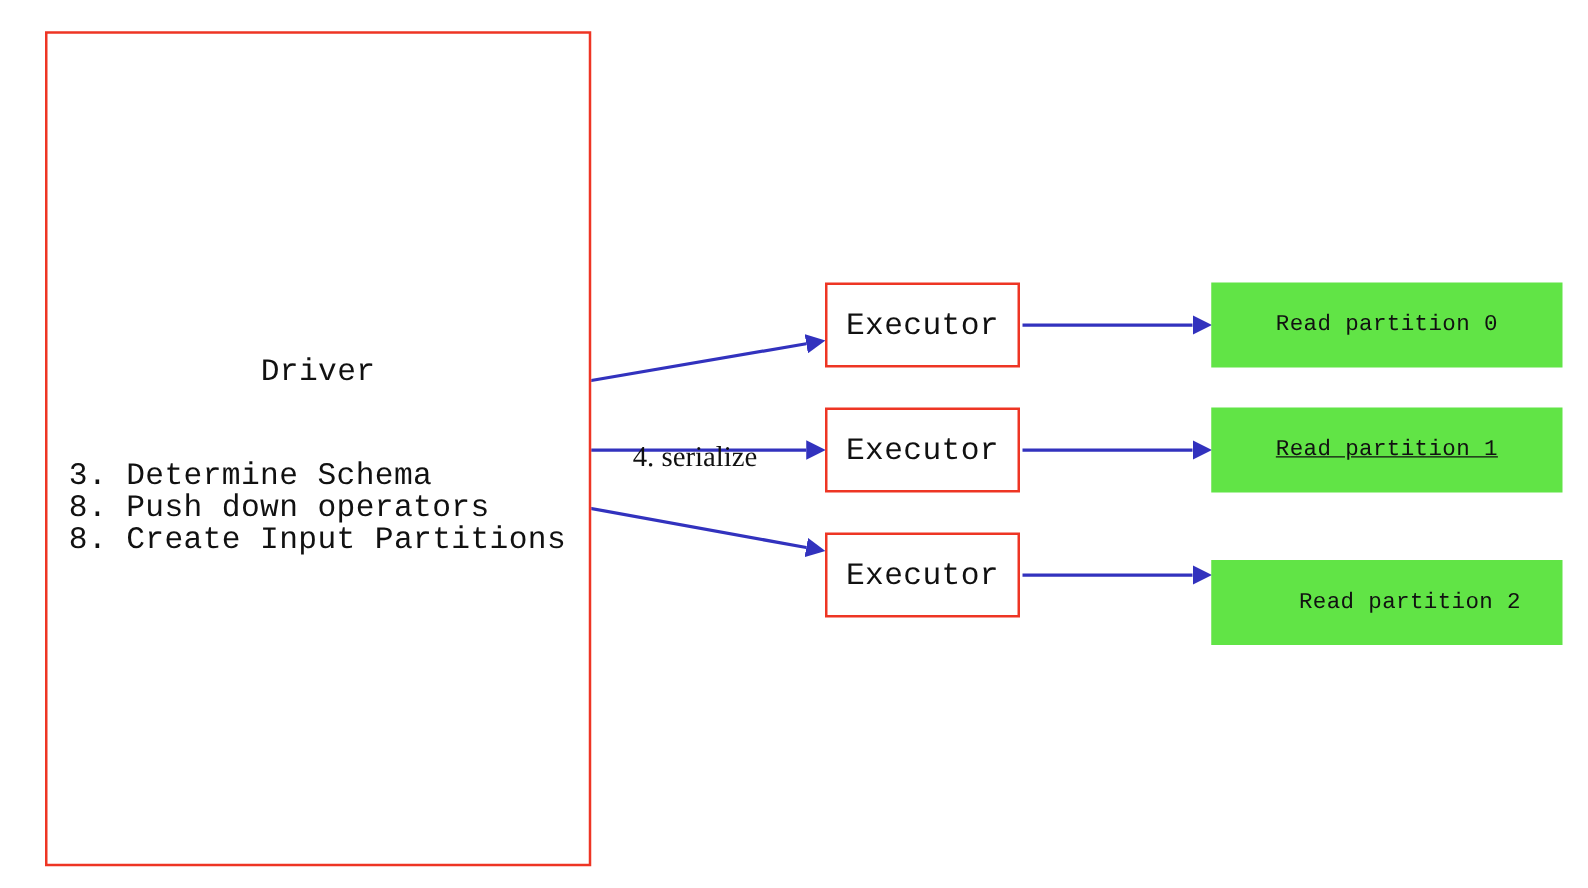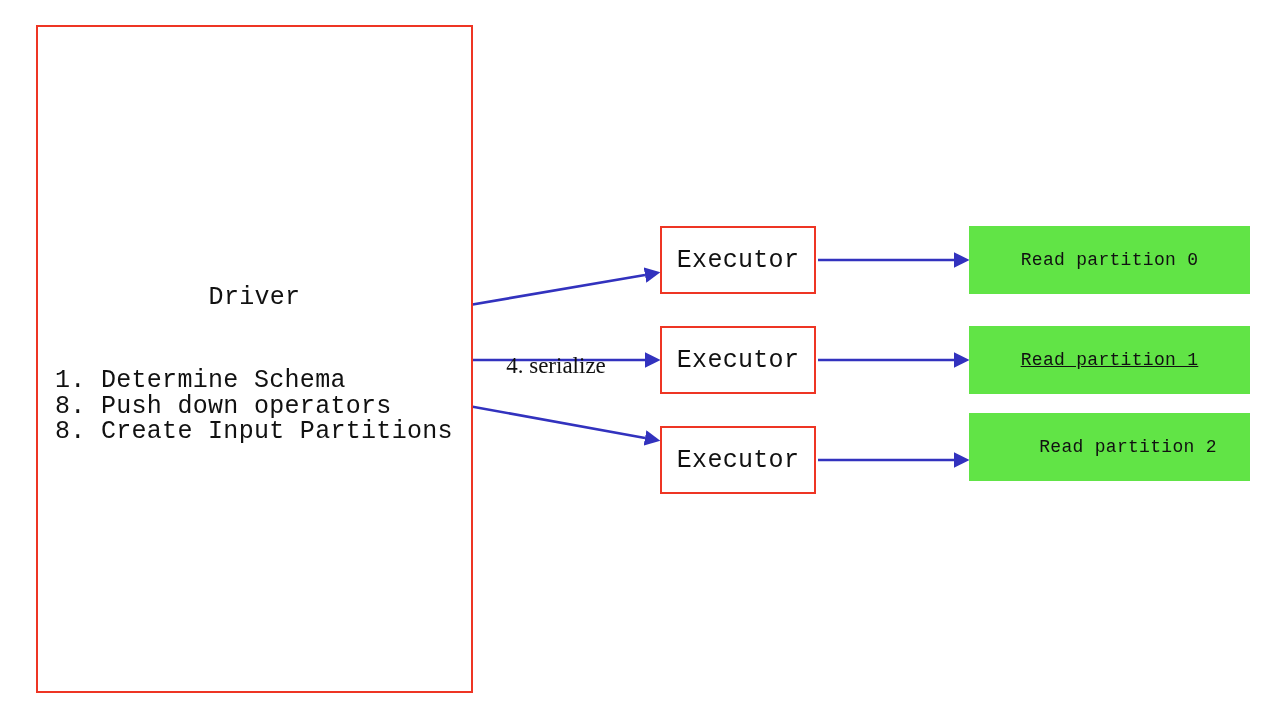--- a/index.html
+++ b/index.html
@@ -83,21 +83,21 @@
     background: var(--partition-green);
     display: flex;
     align-items: center;
     justify-content: center;
     font-size: 18px;
     letter-spacing: 0.3px;
     white-space: pre;
   }
   .partition-0 { top: 226px; }
   .partition-1 { top: 326px; text-decoration: underline; }
-  .partition-2 { top: 413px; padding-left: 37px; }
+  .partition-2 { top: 448px; padding-left: 37px; }
 
   .edge-label {
     position: absolute;
     top: 306px;
     text-align: center;
     font-family: "Liberation Serif", "DejaVu Serif", serif;
     font-size: 23px;
     line-height: 24px;
     white-space: pre;
   }
@@ -120,21 +120,21 @@
     <line x1="452" y1="360" x2="645" y2="360" marker-end="url(#arrowhead)"></line>
     <line x1="452" y1="403" x2="645" y2="438" marker-end="url(#arrowhead)"></line>
     <line x1="818" y1="260" x2="954" y2="260" marker-end="url(#arrowhead)"></line>
     <line x1="818" y1="360" x2="954" y2="360" marker-end="url(#arrowhead)"></line>
     <line x1="818" y1="460" x2="954" y2="460" marker-end="url(#arrowhead)"></line>
   </svg>
 
   <div class="driver-box">
     <div class="driver-title">Driver</div>
     <div class="driver-steps">
-      <div class="driver-step">1. Determine Schema</div>
+      <div class="driver-step">3. Determine Schema</div>
       <div class="driver-step">8. Push down operators</div>
       <div class="driver-step">8. Create Input Partitions</div>
     </div>
   </div>
 
   <div class="executor-box executor-0">
     <span>Executor</span>
   </div>
   <div class="executor-box executor-1">
     <span>Executor</span>

